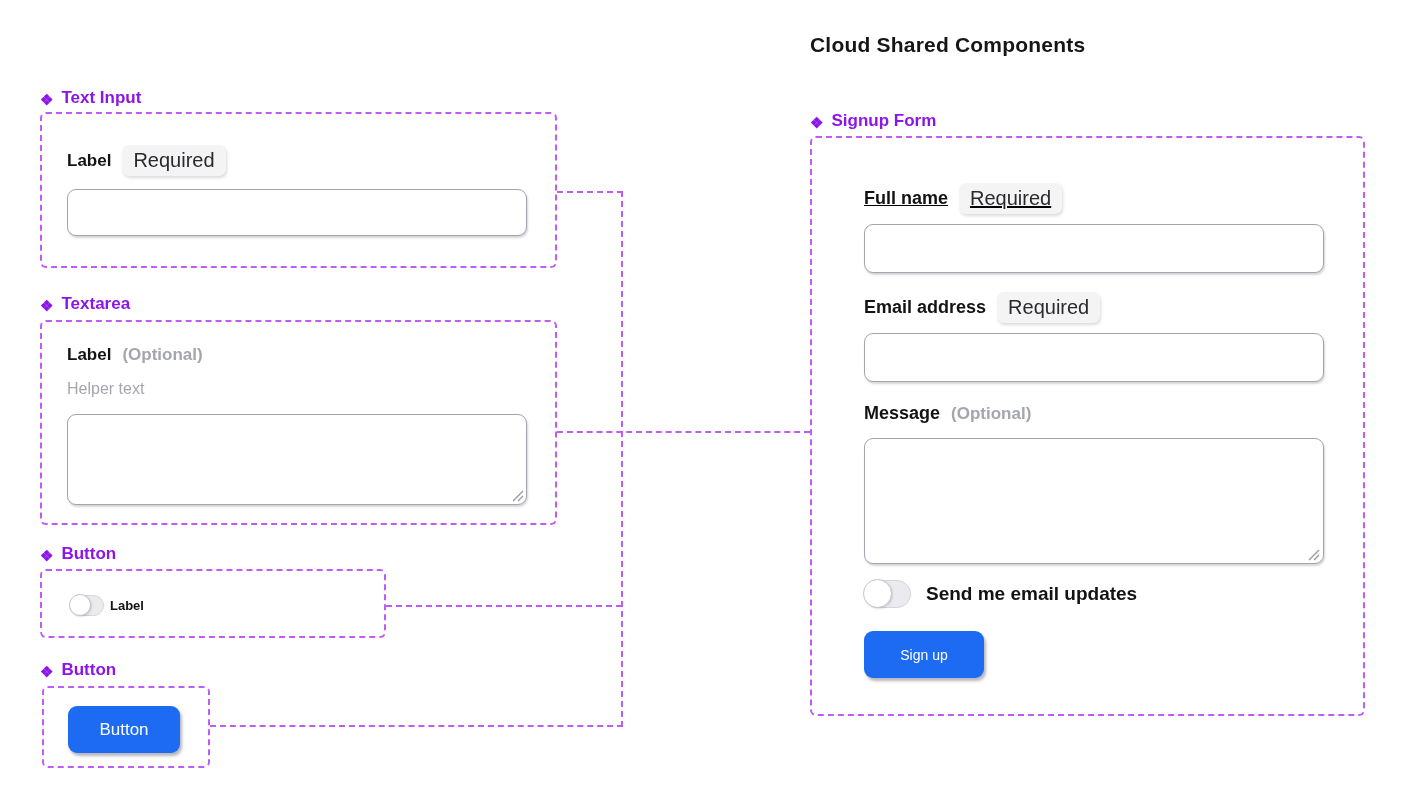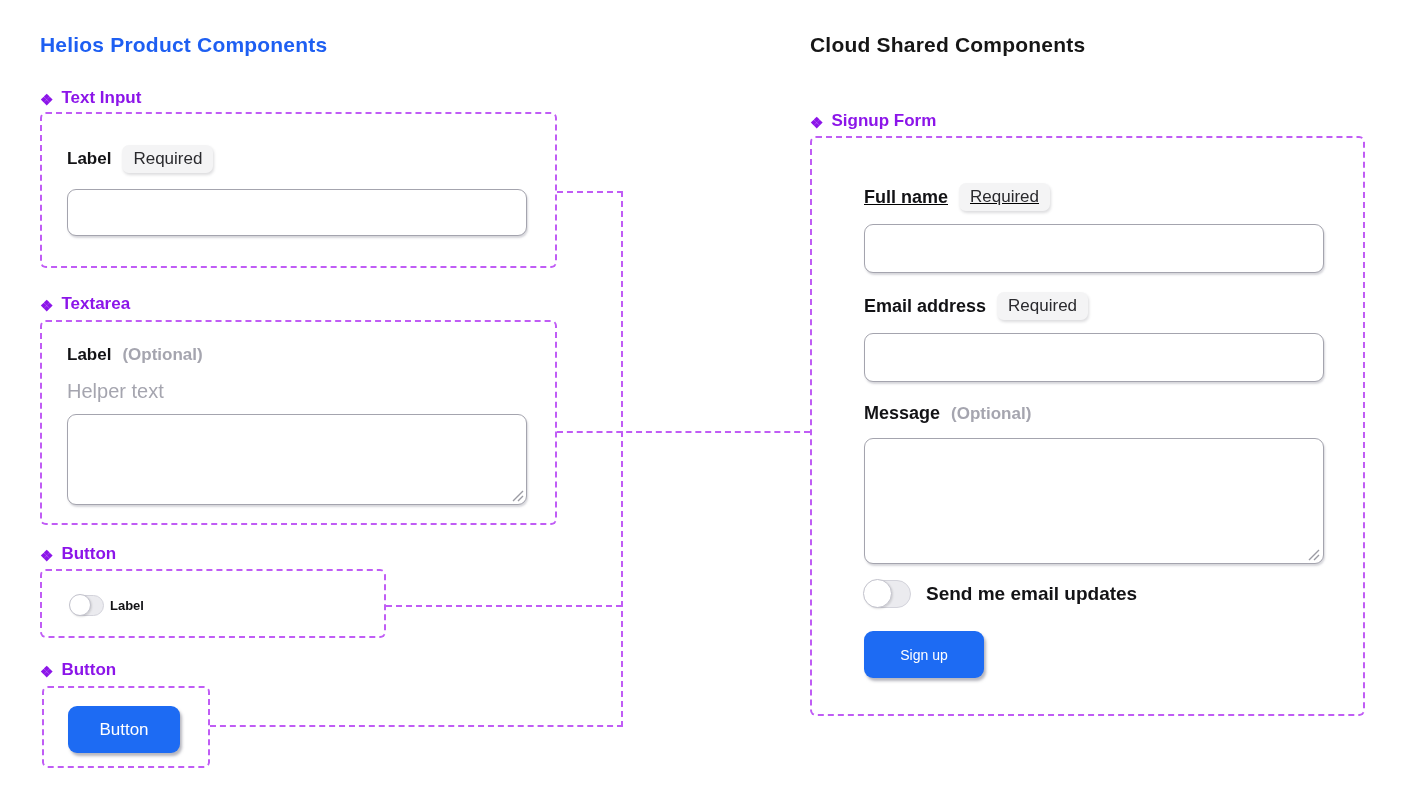--- a/index.html
+++ b/index.html
@@ -63,26 +63,26 @@
   #conn-button     { left: 210px; top: 725px; width: 413px; }
 
   
   .label-row { position: absolute; display: flex; align-items: center; gap: 11px; white-space: nowrap; }
   .field-label { font-weight: 700; font-size: 17px; color: #131316; }
   .field-label.lg { font-size: 18px; }
   .badge {
     background: #F4F4F5;
     border-radius: 7px;
     padding: 4px 11px;
-    font-size: 17px;
+    font-size: 20px;
     color: #2A2A2E;
     box-shadow: 1px 2px 3px rgba(60,60,70,0.18);
   }
   .muted { color: #A5A5AF; font-weight: 600; font-size: 17px; }
-  .helper { position: absolute; font-size: 20px; font-weight: 500; color: #A5A5AF; }
+  .helper { position: absolute; font-size: 16px; font-weight: 500; color: #A5A5AF; }
 
   
   .text-field {
     position: absolute;
     border: 1.6px solid #A4A4AE;
     border-radius: 9px;
     background: #ffffff;
     box-shadow: 1px 2px 2px rgba(120,120,135,0.30);
     font-family: "Liberation Sans", sans-serif;
     font-size: 16px;
@@ -138,21 +138,20 @@
   }
   #button-demo { left: 24px;  top: 18px;  width: 112px; height: 47px; font-size: 17px; font-weight: 500; }
   #signup-btn  { left: 52px;  top: 493px; width: 120px; height: 47px; font-size: 14px; font-weight: 500; }
   #cancel-btn  { left: 197px; top: 493px; width: 112px; height: 47px; font-size: 18px; font-weight: 500; }
 </style>
 </head>
 <body>
 
 <div class="canvas">
 
-  <div class="page-title" id="left-title">Helios Product Components</div>
   <div class="page-title" id="right-title">Cloud Shared Components</div>
 
   <div class="section-heading" id="heading-text-input">
     <span class="c-icon">❖</span>
     <span>Text Input</span>
   </div>
   <div class="section-heading" id="heading-textarea">
     <span class="c-icon">❖</span>
     <span>Textarea</span>
   </div>

